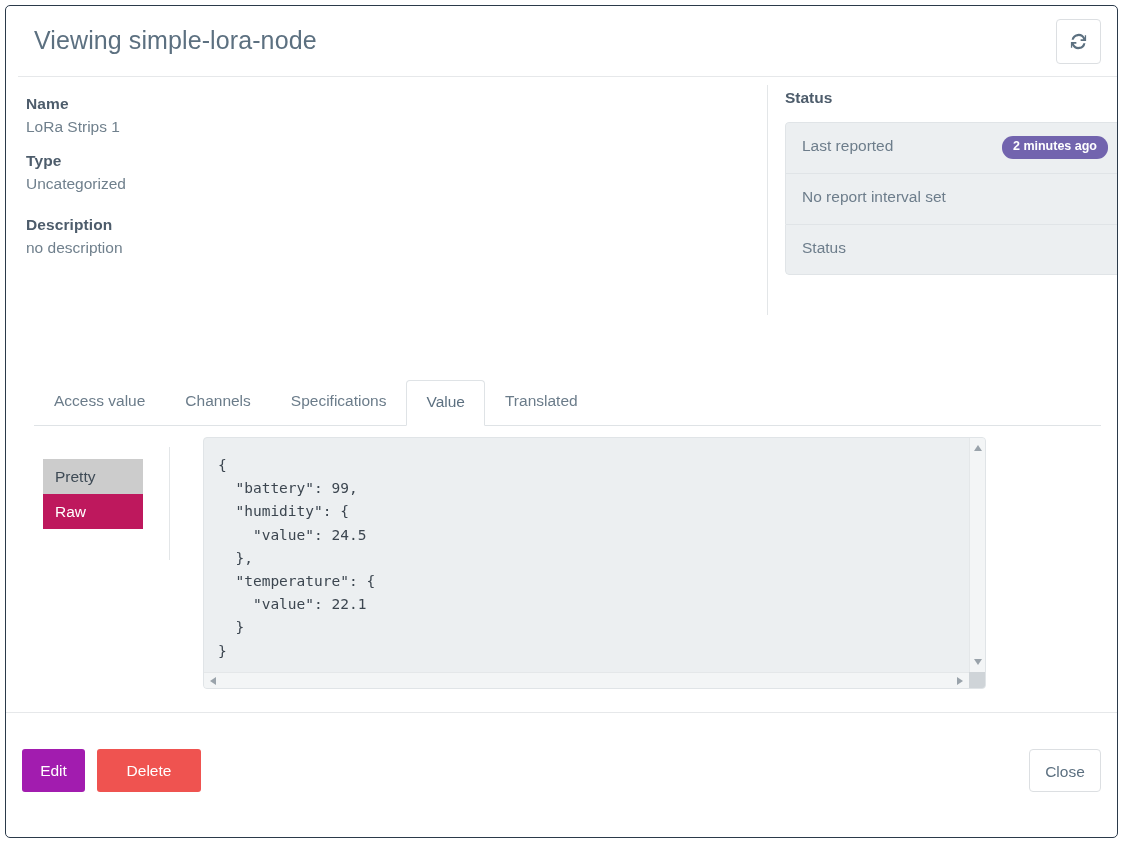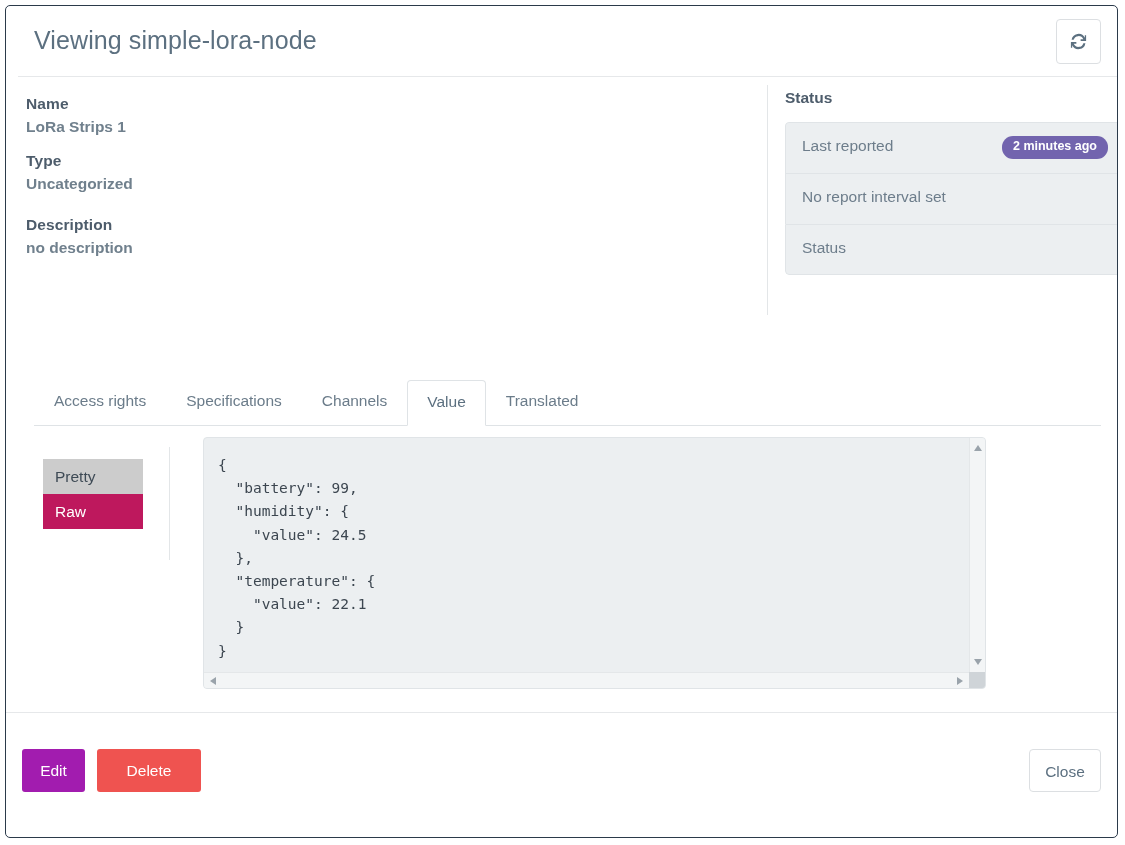--- a/index.html
+++ b/index.html
@@ -78,21 +78,21 @@
   }
   .field-label {
     font-size: 15.5px;
     font-weight: bold;
     color: #4d5c6b;
     margin: 0 0 5px 0;
     letter-spacing: 0.1px;
   }
   .field-value {
     font-size: 15.5px;
-    font-weight: 700;
+    font-weight: 400;
     color: #70808d;
     margin: 0 0 16px 0;
   }
   .field-value.last { margin-bottom: 0; }
   .gap-extra { margin-top: 23px; }
 
   .v-divider {
     position: absolute;
     left: 749px;
     top: 8px;
@@ -393,23 +393,23 @@
           <span>No report interval set</span>
         </div>
         <div class="list-item">
           <span class="status-label">Status</span>
         </div>
       </div>
     </div>
 
     <div class="tabs-wrap">
       <div class="tabs">
-        <div class="tab">Access rights</div>
+        <div class="tab">Access value</div>
+        <div class="tab">Channels</div>
         <div class="tab">Specifications</div>
-        <div class="tab">Channels</div>
         <div class="tab active">Value</div>
         <div class="tab">Translated</div>
       </div>
     </div>
 
     <div class="value-pane">
       <div class="mode-btns">
         <button class="mode-btn pretty">Pretty</button>
         <button class="mode-btn raw">Raw</button>
       </div>

